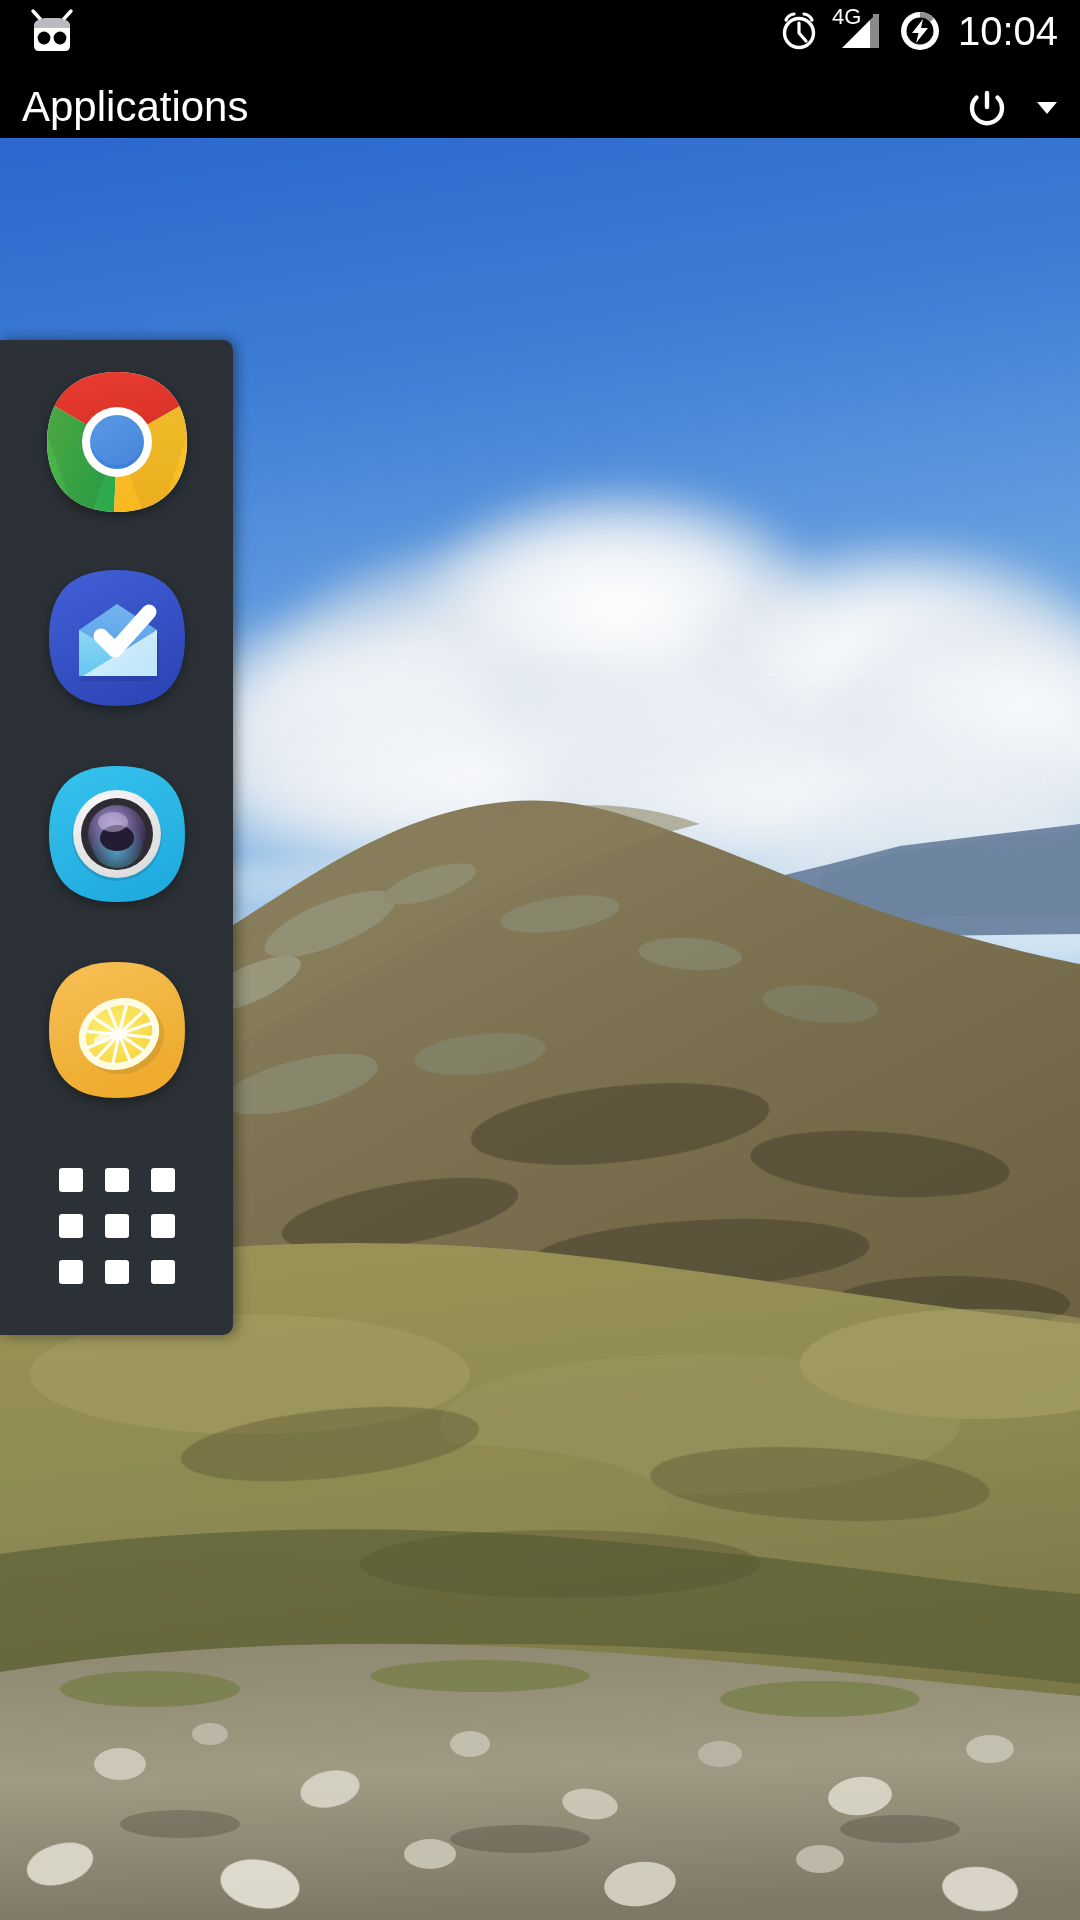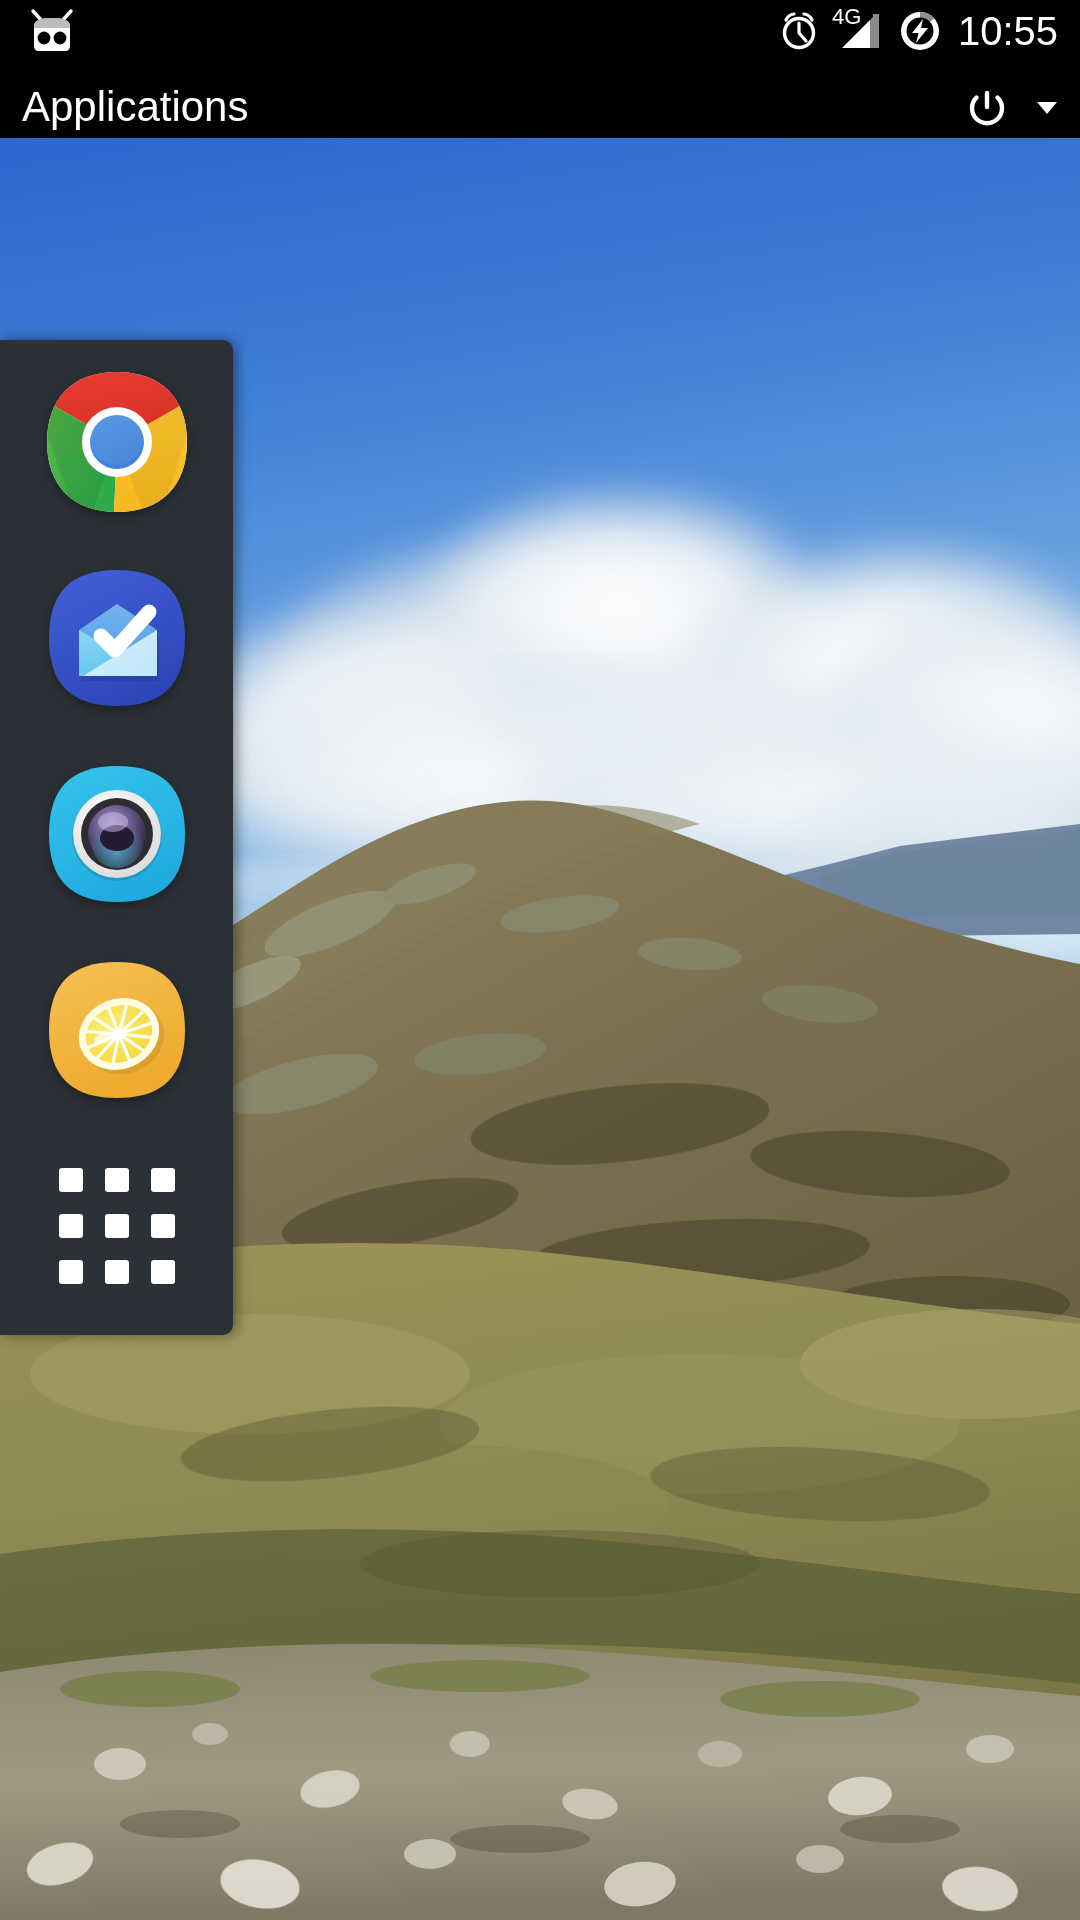--- a/index.html
+++ b/index.html
@@ -458,21 +458,21 @@
         </svg>
       </div>
 
       <svg class="stat-icon" width="44" height="44" viewBox="0 0 44 44">
         <circle cx="22" cy="22" r="19" fill="#ffffff"></circle>
         <path d="M22,3 A19,19 0 0 1 36,9.5 L22,22 Z" fill="#8e8e8e"></path>
         <circle cx="22" cy="22" r="13.5" fill="#000000"></circle>
         <path d="M25,10 L14,24 L20.5,24 L18,34 L30,19 L23,19 Z" fill="#ffffff"></path>
       </svg>
 
-      <span id="clock-text">10:55</span>
+      <span id="clock-text">10:04</span>
     </div>
   </div>
 
   <div id="action-bar">
     <span id="page-title">Applications</span>
     <div id="action-right">
       <svg id="power-btn" viewBox="0 0 42 42">
         <path d="M21,7 L21,21" stroke="#fff" stroke-width="4.4" stroke-linecap="round" fill="none"></path>
         <path d="M31.5,11.5 A15,15 0 1 1 10.5,11.5" stroke="#fff" stroke-width="4.4" fill="none" stroke-linecap="round"></path>
       </svg>

